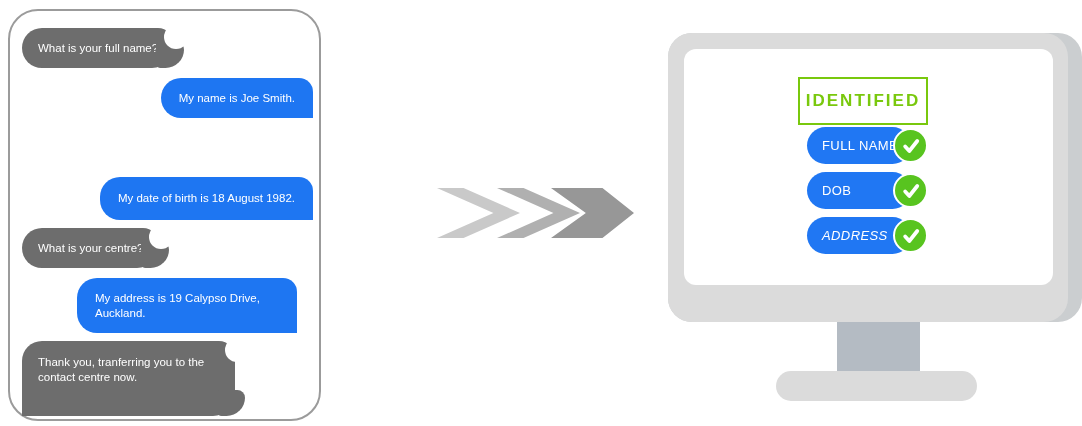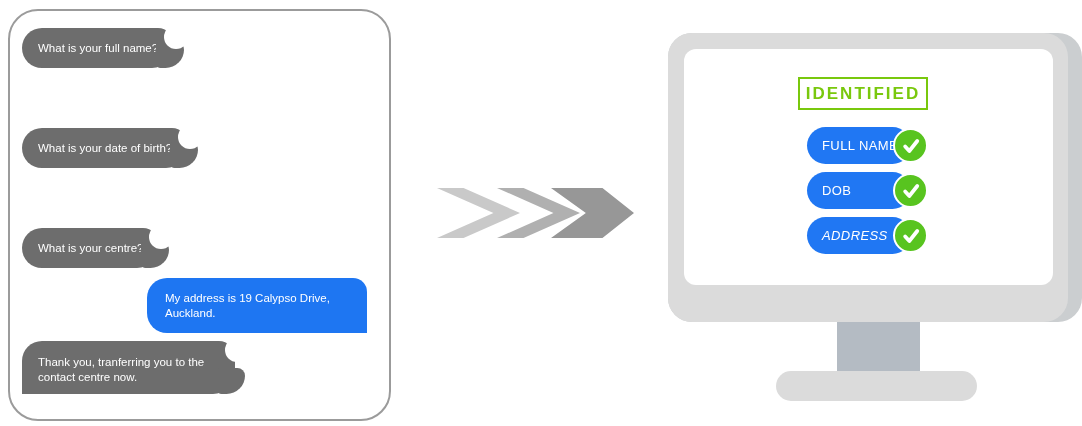--- a/index.html
+++ b/index.html
@@ -3,21 +3,21 @@
 <meta charset="utf-8">
 <style>
   html,body{margin:0;padding:0;background:#fff;}
   #canvas{
     position:relative;width:1082px;height:426px;background:#fff;overflow:hidden;
     font-family:"Liberation Sans","DejaVu Sans",sans-serif;
   }
 
   
   .chat-window{
-    position:absolute;left:8px;top:9px;width:383px;height:412px;
+    position:absolute;left:8px;top:9px;width:313px;height:412px;
     box-sizing:border-box;border:2px solid #9b9b9b;border-radius:30px;background:#fff;
   }
   .bubble{
     position:absolute;color:#fff;font-size:11.5px;line-height:15px;
     display:block;box-sizing:border-box;white-space:nowrap;
   }
   .bubble.wrap{white-space:normal;}
   .bubble.bot{
     background:var(--bot-bubble-gray,#6D6D6D);
     border-radius:20px 16px 22px 20px;
@@ -52,21 +52,21 @@
   .monitor-bezel{position:absolute;left:668px;top:33px;width:400px;height:289px;
     background:var(--monitor-frame-gray,#DBDBDB);border-radius:24px;}
   .monitor-screen{position:absolute;left:684px;top:49px;width:369px;height:236px;
     background:#fff;border-radius:12px;}
   .monitor-neck{position:absolute;left:837px;top:322px;width:83px;height:51px;
     background:var(--stand-neck-gray,#B4BBC3);}
   .monitor-base{position:absolute;left:776px;top:371px;width:201px;height:30px;
     background:var(--monitor-frame-gray,#DBDBDB);border-radius:15px;}
 
   .identified-box{
-    position:absolute;left:114px;top:28px;width:130px;height:33px;box-sizing:border-box;
+    position:absolute;left:114px;top:28px;width:130px;height:48px;box-sizing:border-box;
     border:2px solid var(--identified-green,#79C80D);color:var(--identified-green,#79C80D);
     display:flex;align-items:center;justify-content:center;
     font-size:17px;font-weight:bold;letter-spacing:2px;
   }
   .field-pill{
     position:absolute;left:123px;width:104px;height:37px;border-radius:18.5px;
     background:var(--field-pill-blue,#2077F3);color:#fff;
     display:flex;align-items:center;padding-left:15px;box-sizing:border-box;
     font-size:13px;letter-spacing:0.4px;
   }
@@ -77,24 +77,25 @@
   }
   .check-badge svg{display:block;}
 </style>
 </head>
 <body>
 
 <div id="canvas">
 
   <div class="chat-window">
     <div class="bubble bot" style="left:12px;top:17px;">What is your full name?</div>
-    <div class="bubble bot" style="left:12px;top:117px;">What is your date of birth?</div>
+    <div class="bubble customer" style="right:6px;top:67px;">My name is Joe Smith.</div>
+    <div class="bubble customer" style="right:6px;top:166px;padding-top:14px;padding-bottom:14px;">My date of birth is 18 August 1982.</div>
     <div class="bubble bot" style="left:12px;top:217px;">What is your centre?</div>
     <div class="bubble customer wrap" style="right:22px;top:267px;width:220px;">My address is 19 Calypso Drive, Auckland.</div>
-    <div class="bubble bot wrap" style="left:12px;top:330px;width:213px;padding-top:13.5px;padding-bottom:9px;border-radius:20px 16px 22px 0;">Thank you, tranferring you to the contact centre now.</div>
+    <div class="bubble bot wrap" style="left:12px;top:330px;width:213px;padding-top:13.5px;padding-bottom:31px;border-radius:20px 16px 22px 0;">Thank you, tranferring you to the contact centre now.</div>
   </div>
 
   <div>
     <span class="chev c1"></span>
     <span class="chev c2"></span>
     <span class="chev c3"></span>
   </div>
 
   <div>
     <div class="monitor-shadow"></div>

